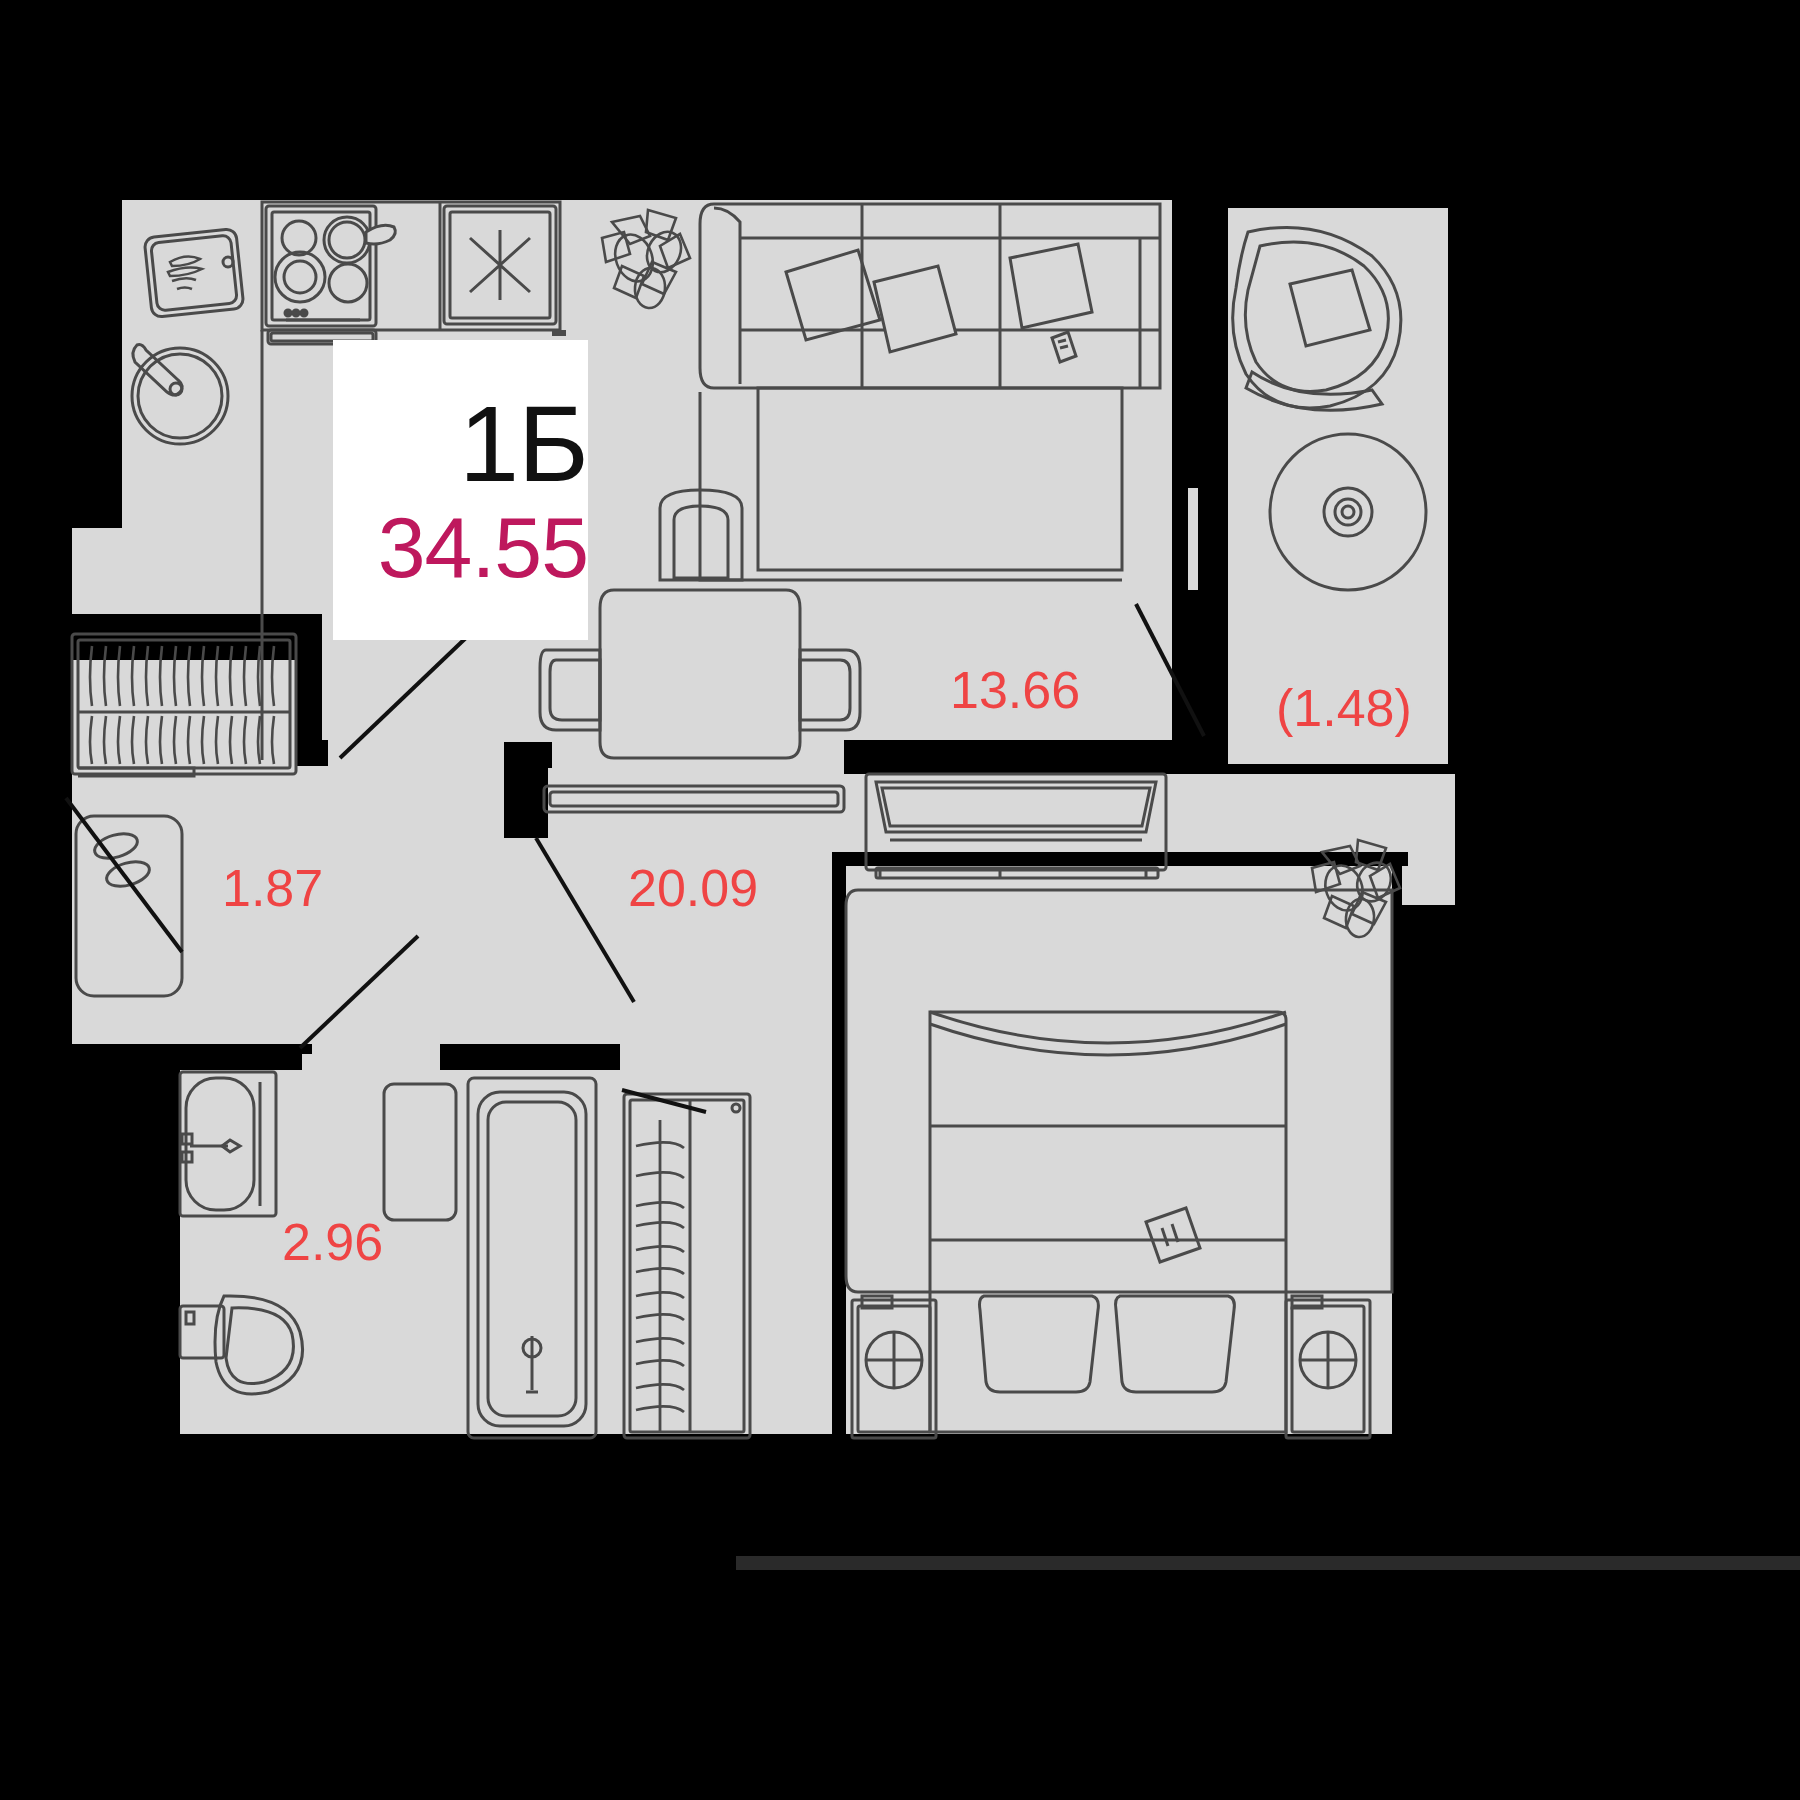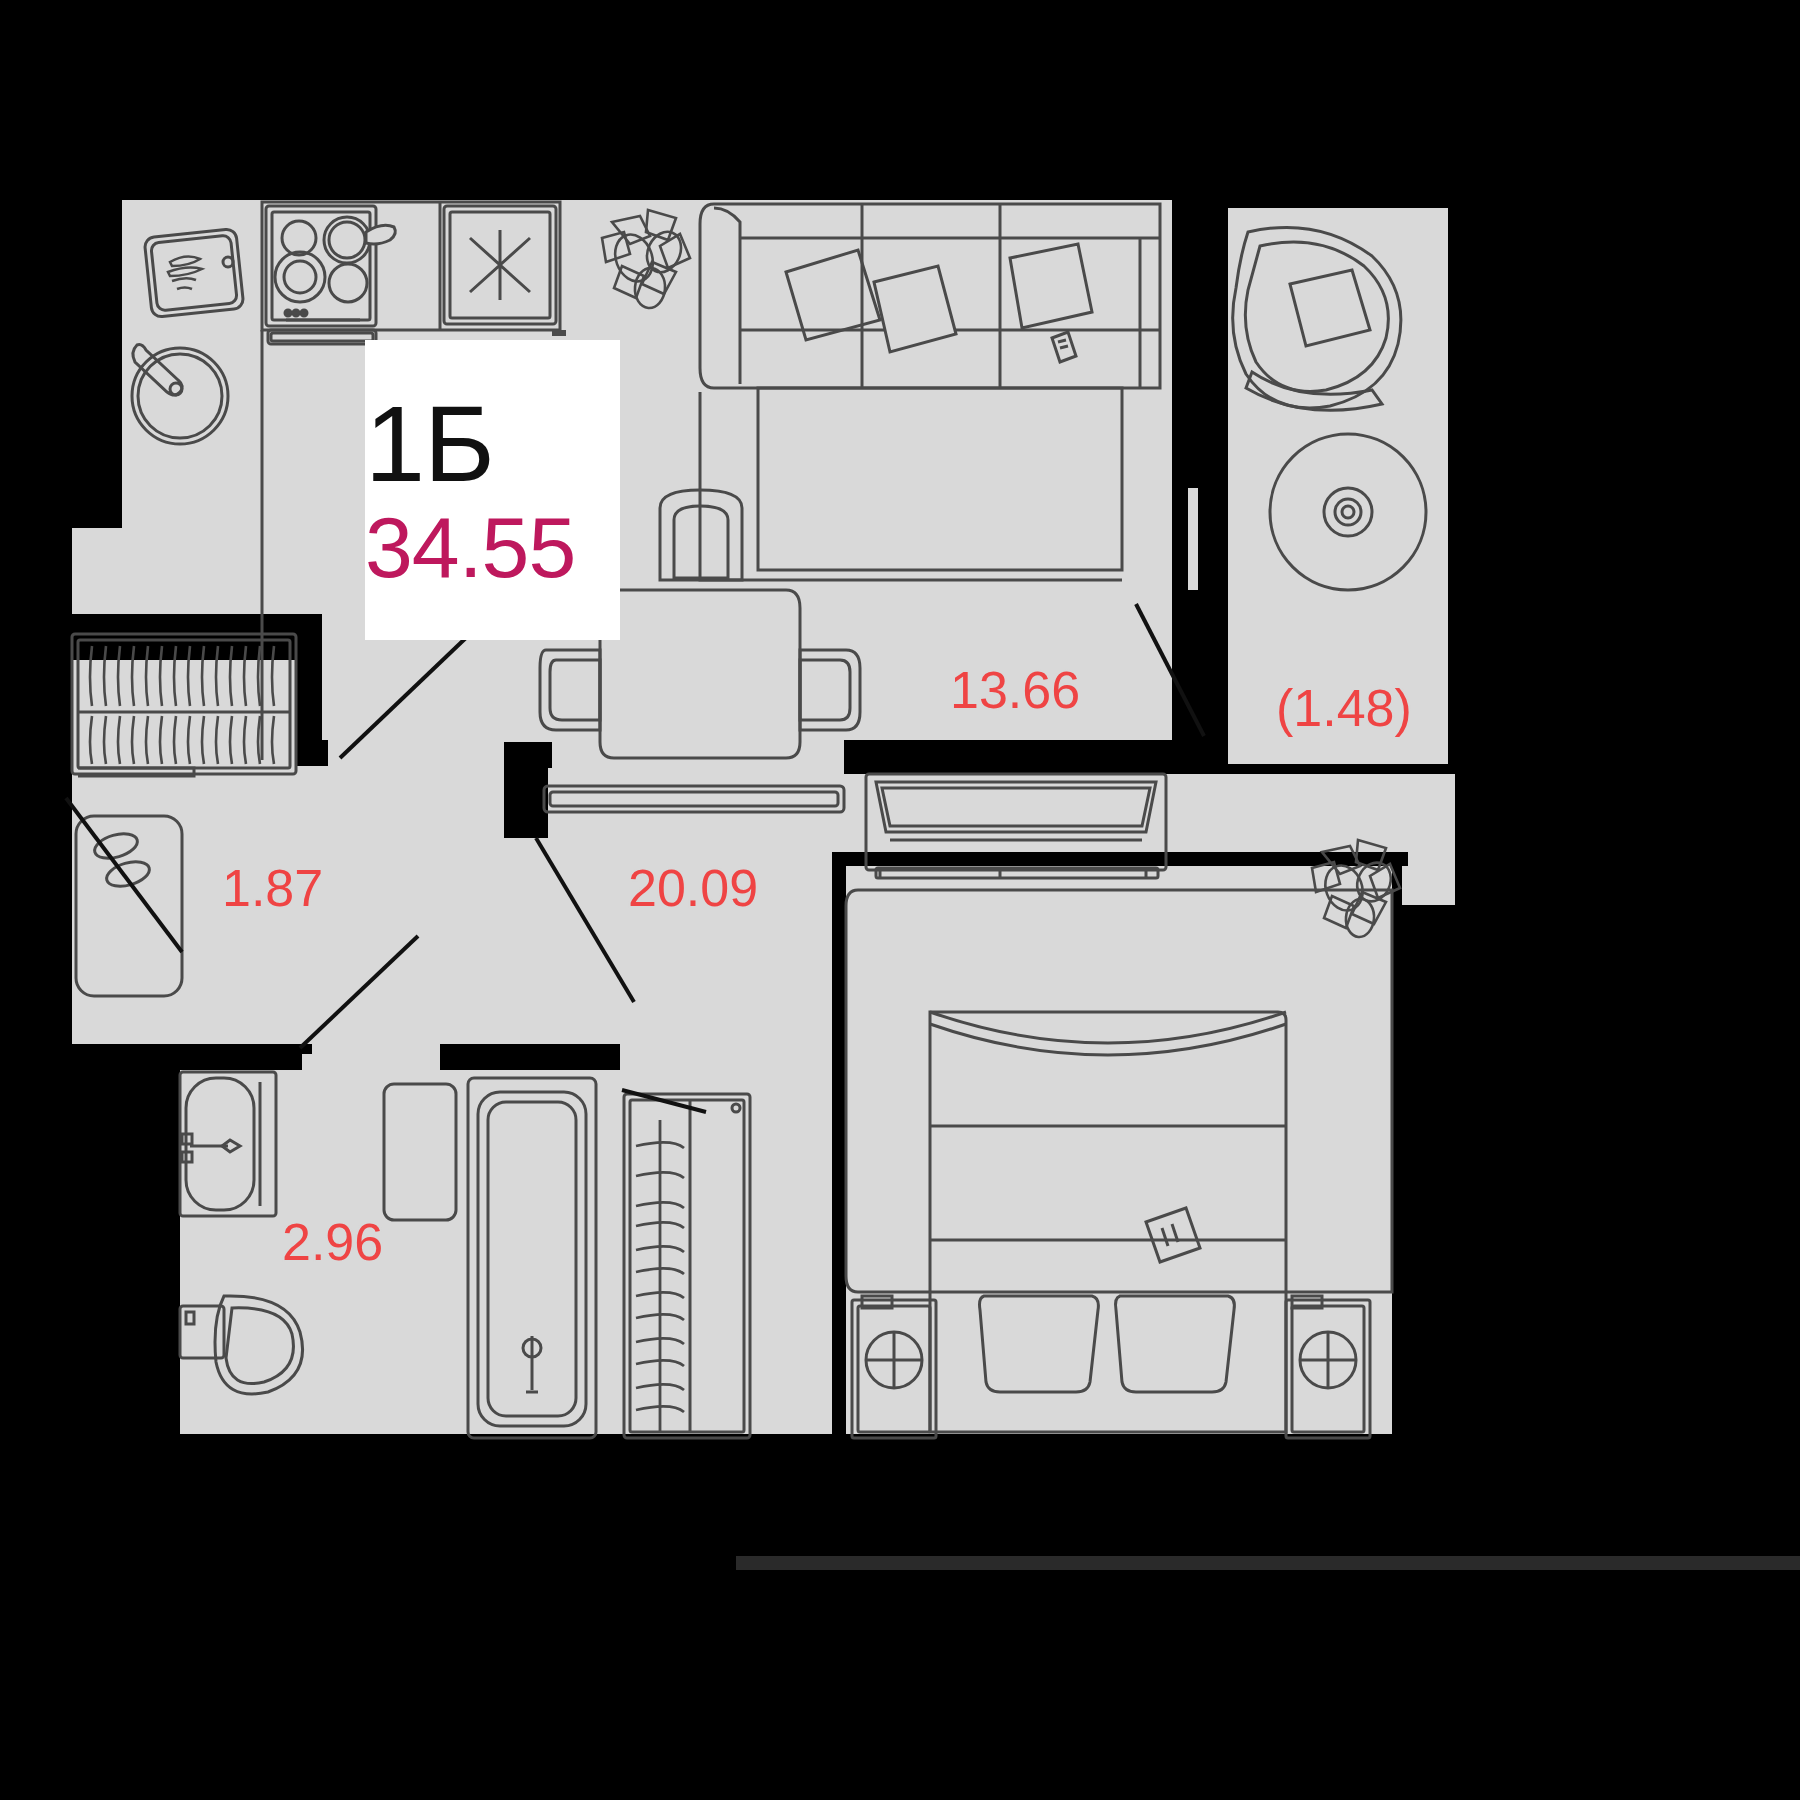--- a/index.html
+++ b/index.html
@@ -17,23 +17,22 @@
     white-space:nowrap;
     text-shadow:
        2px 0 0 #d9d9d9, -2px 0 0 #d9d9d9, 0 2px 0 #d9d9d9, 0 -2px 0 #d9d9d9,
        2px 2px 0 #d9d9d9, -2px 2px 0 #d9d9d9, 2px -2px 0 #d9d9d9, -2px -2px 0 #d9d9d9;
   }
   #id-card{
     position:absolute;
     left:333px;top:340px;width:255px;height:300px;
     background:#fff;
     display:flex;flex-direction:column;
-    align-items:flex-start;justify-content:center;
+    align-items:flex-end;justify-content:center;
     line-height:1;
-    margin-left:32px;
   }
   #id-card .t-type{font-size:108px;color:#111;letter-spacing:-1px;margin-bottom:6px;}
   #id-card .t-area{font-size:86px;color:#be185d;letter-spacing:-1px;}
 </style>
 </head>
 <body>
 
 <div id="stage">
 
   <svg id="plan" viewBox="0 0 1800 1800" xmlns="http://www.w3.org/2000/svg">

